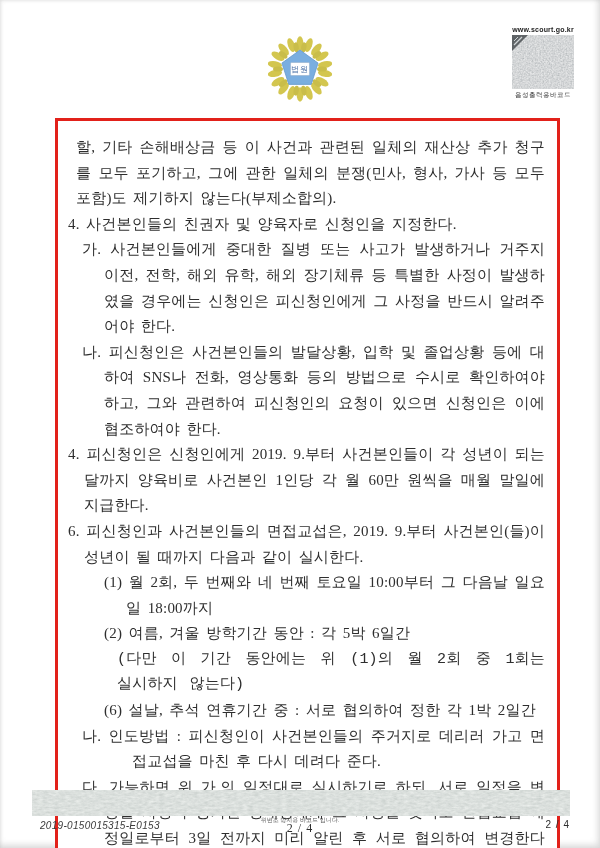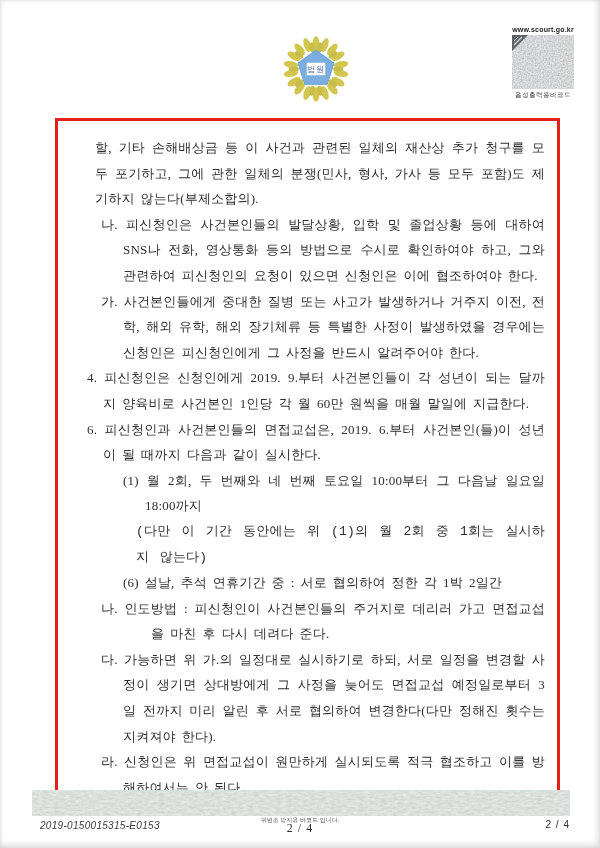--- a/index.html
+++ b/index.html
@@ -3,34 +3,34 @@
 <meta charset="utf-8">
 <style>
   html,body{margin:0;padding:0;}
   body{
     width:600px;height:848px;position:relative;background:#ffffff;
     font-family:"Liberation Serif","DejaVu Serif",serif;color:#2e2e2e;
     overflow:hidden;
     box-shadow:inset -2px -3px 6px rgba(150,150,150,.35), inset 1px 1px 3px rgba(180,180,180,.25);
   }
   
-  .emblem{position:absolute;left:284px;top:34px;width:64px;height:68px;}
+  .emblem{position:absolute;left:268px;top:34px;width:64px;height:68px;}
   .qrwrap{position:absolute;left:511px;top:26px;width:64px;text-align:center;}
   .qr-url{font-family:"Liberation Sans","DejaVu Sans",sans-serif;font-size:7px;font-weight:bold;color:#222;letter-spacing:.2px;line-height:8px;}
   .qr-noise{display:block;margin:1px auto 0 auto;width:62px;height:54px;position:relative;}
   .qr-caption{font-family:"Liberation Sans","DejaVu Sans",sans-serif;font-size:6.5px;color:#333;margin-top:2px;letter-spacing:.5px;}
   
   .redbox{
     position:absolute;left:55px;top:118px;width:499px;min-height:618px;
     border:3px solid #e2211a;background:#fff;
   }
   .content{padding:14px 12px 12px 6px;}
   .para{
-    font-size:13px;line-height:25.6px;text-align:justify;
-    word-spacing:2.5px;letter-spacing:.2px;color:#2e2e2e;margin-left:19px;
+    font-size:15px;line-height:25.6px;text-align:justify;
+    word-spacing:2.5px;letter-spacing:.2px;color:#2e2e2e;
   }
   .lvl-cont0{padding-left:12px;}
   .lvl-num{padding-left:20px;text-indent:-16px;}
   .lvl-ga{padding-left:40px;text-indent:-22px;}
   .lvl-ga-deep{padding-left:68px;text-indent:-50px;}
   .lvl-paren{padding-left:62px;text-indent:-22px;}
   .lvl-paren-sub{padding-left:53px;font-family:Liberation Mono, monospace;}
   
   .strip{position:absolute;left:32px;top:790px;width:538px;height:26px;}
   .doc-number{
@@ -128,25 +128,27 @@
     <polygon points="0,0 16,0 0,16" fill="#4a4f52" opacity="0.85"></polygon>
     <line x1="2" y1="10" x2="10" y2="2" stroke="#cfd4d6" stroke-width="1.2"></line>
     <line x1="2" y1="6" x2="6" y2="2" stroke="#cfd4d6" stroke-width="1"></line>
   </svg>
   <div class="qr-caption">음성출력용바코드</div>
 </div>
 
 <div class="redbox">
   <div class="content">
       <div class="para lvl-cont0">할, 기타 손해배상금 등 이 사건과 관련된 일체의 재산상 추가 청구를 모두 포기하고, 그에 관한 일체의 분쟁(민사, 형사, 가사 등 모두 포함)도 제기하지 않는다(부제소합의).</div>
+      <div class="para lvl-num">4. 사건본인들의 친권자 및 양육자로 신청인을 지정한다.</div>
+      <div class="para lvl-ga">가. 사건본인들에게 중대한 질병 또는 사고가 발생하거나 거주지 이전, 전학, 해외 유학, 해외 장기체류 등 특별한 사정이 발생하였을 경우에는 신청인은 피신청인에게 그 사정을 반드시 알려주어야 한다.</div>
       <div class="para lvl-ga">나. 피신청인은 사건본인들의 발달상황, 입학 및 졸업상황 등에 대하여 SNS나 전화, 영상통화 등의 방법으로 수시로 확인하여야 하고, 그와 관련하여 피신청인의 요청이 있으면 신청인은 이에 협조하여야 한다.</div>
-      <div class="para lvl-ga">가. 사건본인들에게 중대한 질병 또는 사고가 발생하거나 거주지 이전, 전학, 해외 유학, 해외 장기체류 등 특별한 사정이 발생하였을 경우에는 신청인은 피신청인에게 그 사정을 반드시 알려주어야 한다.</div>
       <div class="para lvl-num">4. 피신청인은 신청인에게 2019. 9.부터 사건본인들이 각 성년이 되는 달까지 양육비로 사건본인 1인당 각 월 60만 원씩을 매월 말일에 지급한다.</div>
-      <div class="para lvl-num">6. 피신청인과 사건본인들의 면접교섭은, 2019. 6.부터 사건본인(들)이 성년이 될 때까지 다음과 같이 실시한다.</div>
+      <div class="para lvl-num">6. 피신청인과 사건본인들의 면접교섭은, 2019. 9.부터 사건본인(들)이 성년이 될 때까지 다음과 같이 실시한다.</div>
       <div class="para lvl-paren">(1) 월 2회, 두 번째와 네 번째 토요일 10:00부터 그 다음날 일요일 18:00까지</div>
+      <div class="para lvl-paren">(2) 여름, 겨울 방학기간 동안 :  각 5박 6일간</div>
       <div class="para lvl-paren-sub">(다만 이 기간 동안에는 위 (1)의 월 2회 중 1회는 실시하지 않는다)</div>
       <div class="para lvl-paren">(6) 설날, 추석 연휴기간 중 : 서로 협의하여 정한 각 1박 2일간</div>
       <div class="para lvl-ga-deep">나. 인도방법 : 피신청인이 사건본인들의 주거지로 데리러 가고 면접교섭을 마친 후 다시 데려다 준다.</div>
       <div class="para lvl-ga">다. 가능하면 위 가.의 일정대로 실시하기로 하되, 서로 일정을 변경할 사정이 생기면 상대방에게 그 사정을 늦어도 면접교섭 예정일로부터 3일 전까지 미리 알린 후 서로 협의하여 변경한다(다만 정해진 횟수는 지켜져야 한다).</div>
       <div class="para lvl-ga">라. 신청인은 위 면접교섭이 원만하게 실시되도록 적극 협조하고 이를 방해하여서는 안 된다.</div>
     </div>
 </div>
 
 <svg class="strip">
   <rect x="0" y="0" width="538" height="26" filter="url(#stripNoise)"></rect>

